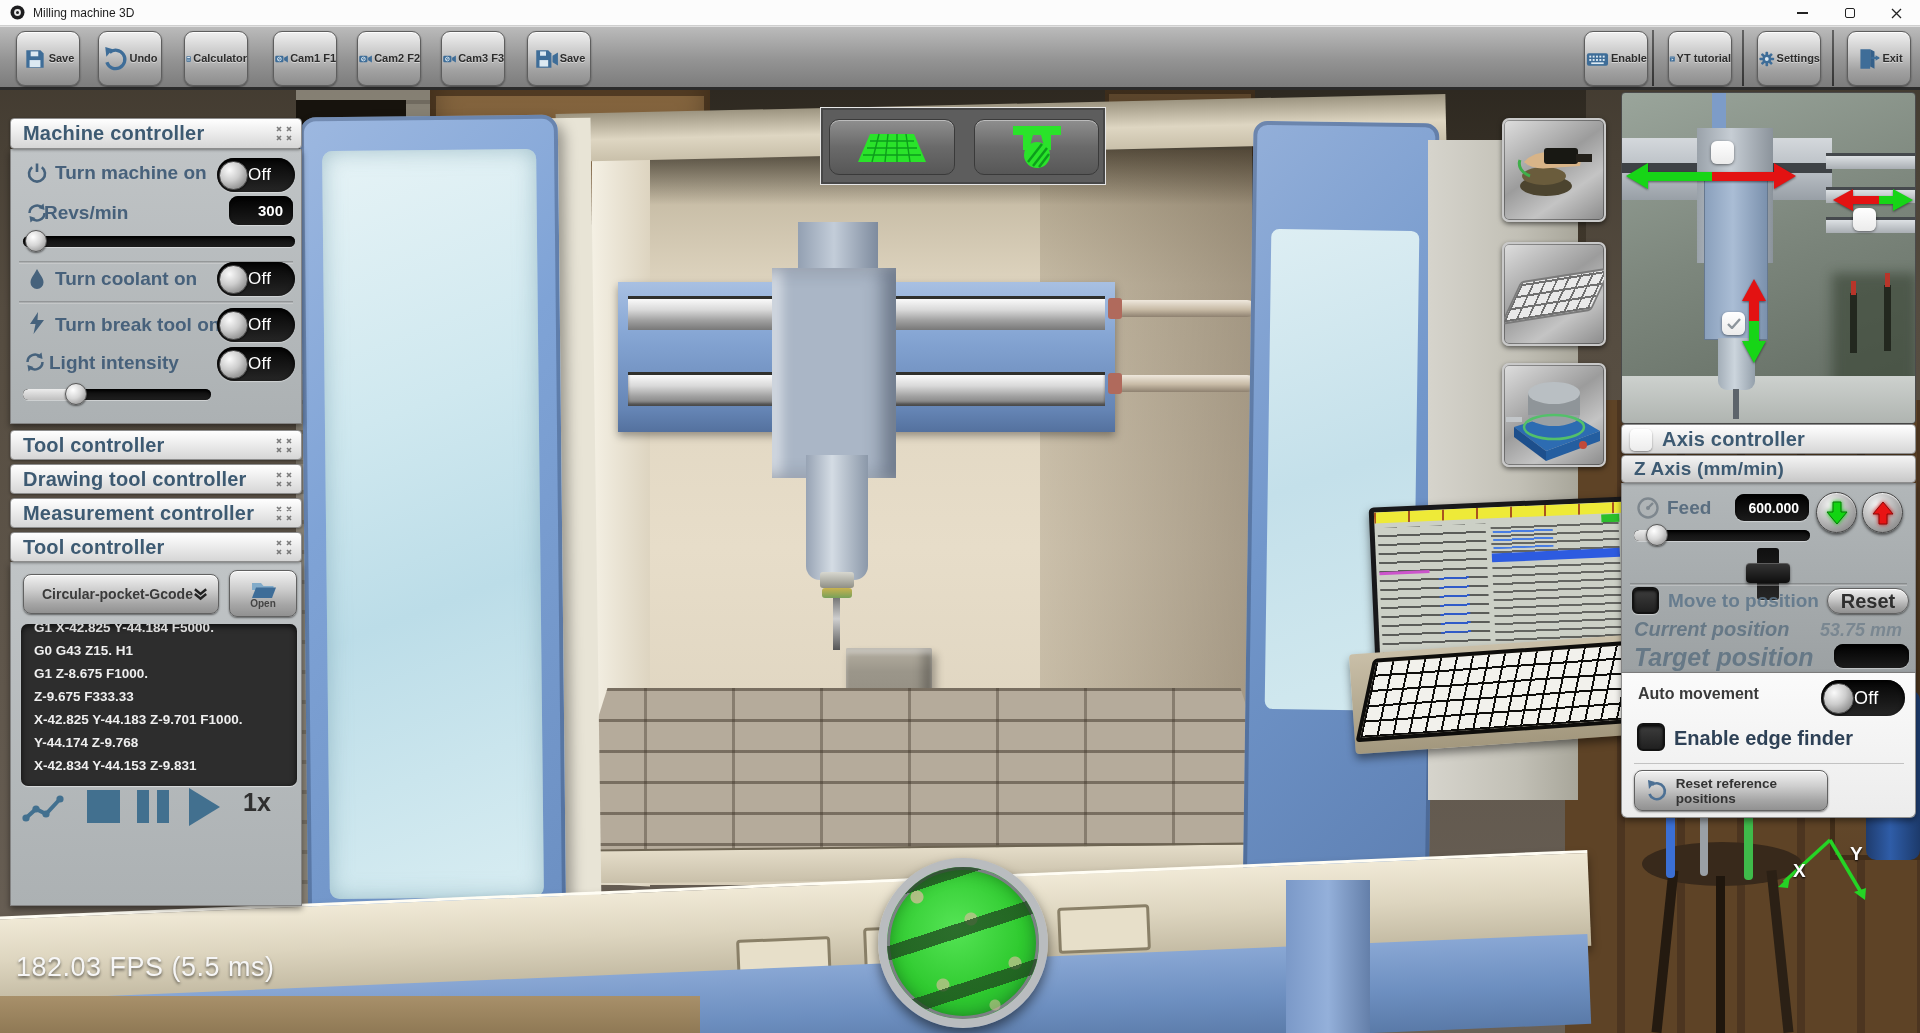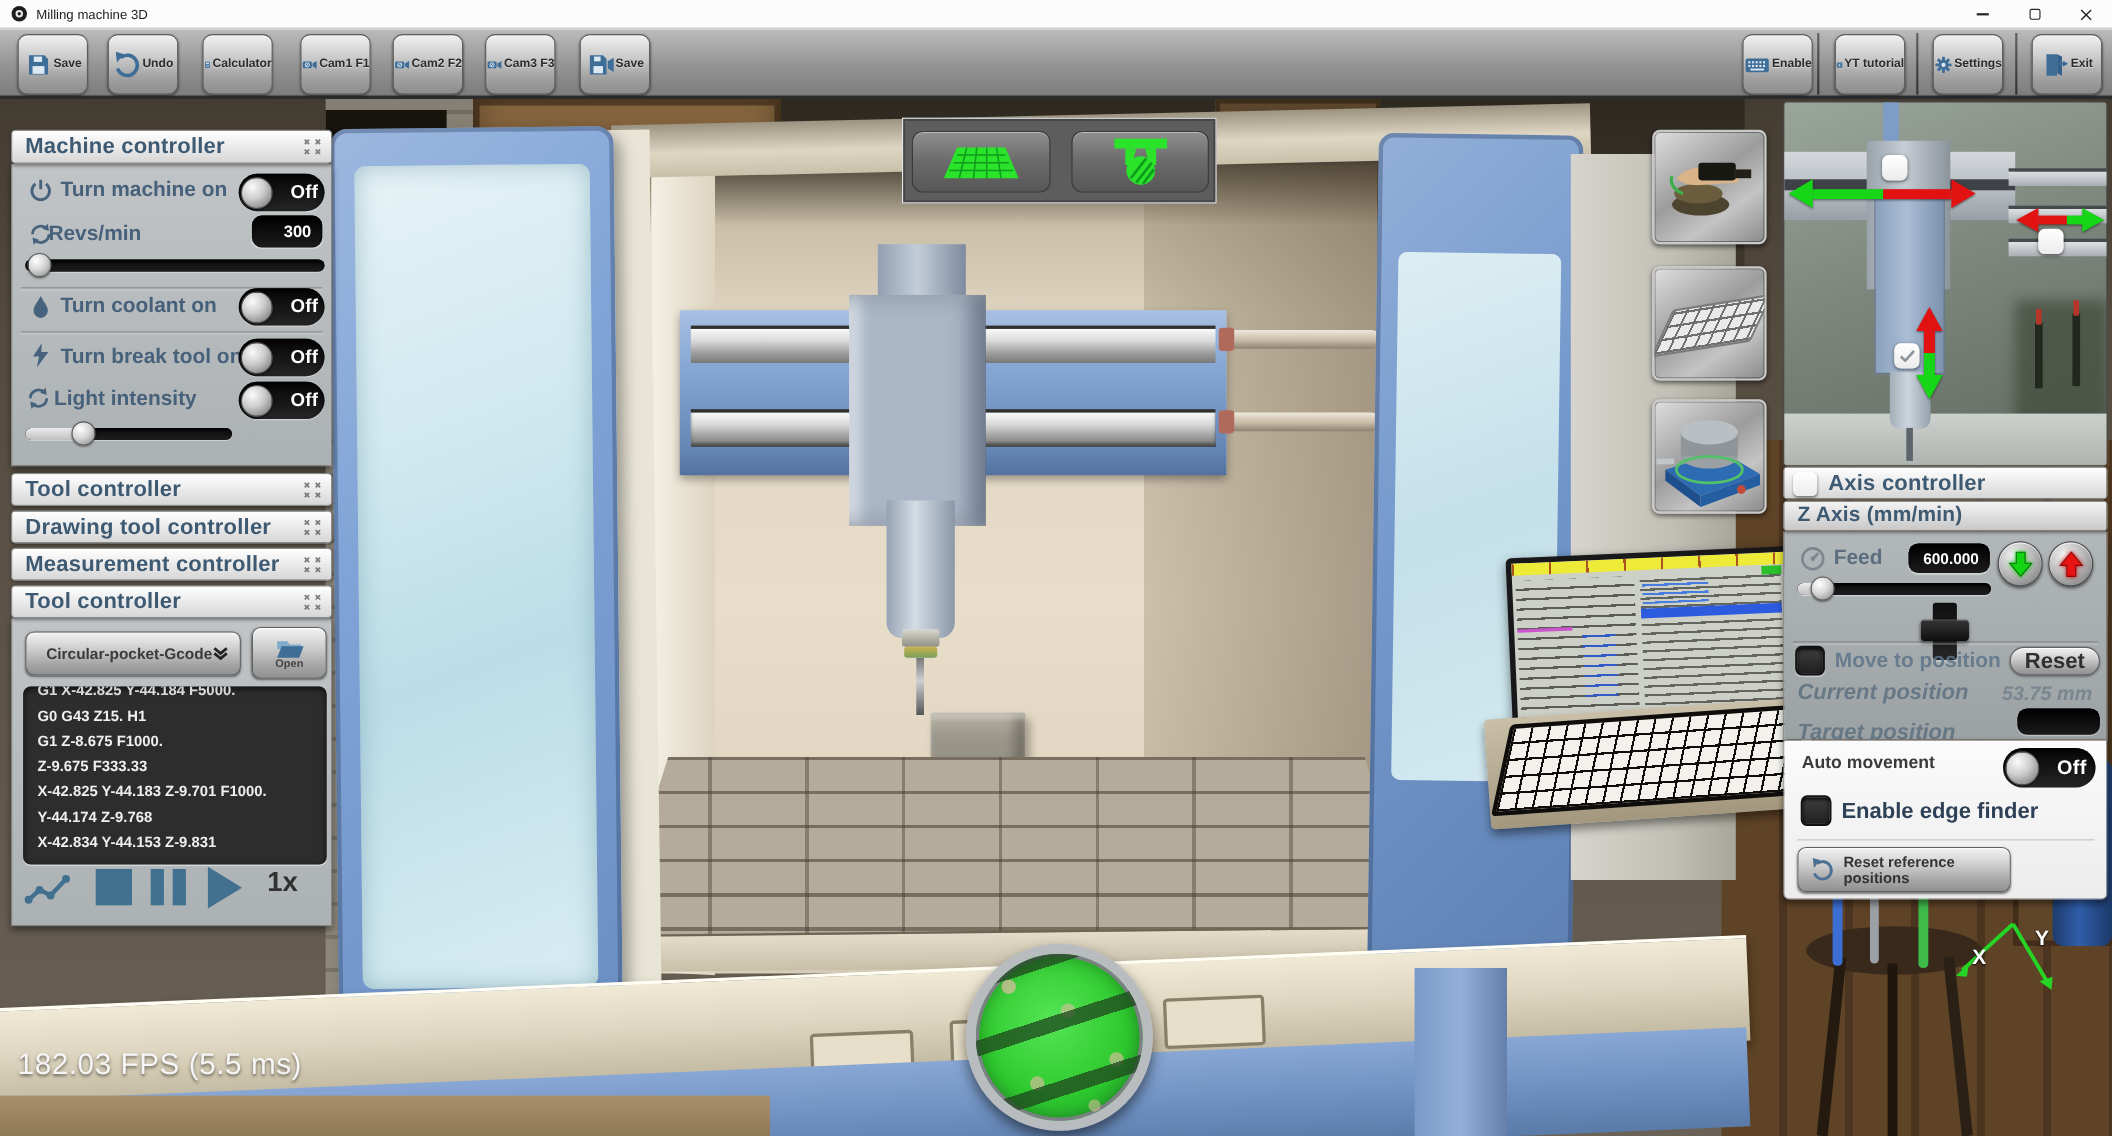--- a/index.html
+++ b/index.html
@@ -19,21 +19,21 @@
 .tdiv{position:absolute;top:4px;width:2px;height:56px;background:linear-gradient(180deg,rgba(70,70,70,.75),rgba(25,25,25,.75))}
 
 
 .bar{position:absolute;background:linear-gradient(180deg,#ffffff,#ededed 45%,#d6d6d6);border:1px solid #8d8d8d;border-radius:4px;display:flex;align-items:center;box-shadow:0 1px 3px rgba(0,0,0,.4);z-index:30}
 .btitle{font-size:20px;font-weight:700;color:#3d5a72;padding-left:12px;letter-spacing:.2px;white-space:nowrap}
 .expander{margin-left:auto;margin-right:8px;opacity:.75}
 .panelbody{position:absolute;background:linear-gradient(180deg,#c0c4c6,#acb1b3);border:1px solid #848484;border-top:none;box-shadow:0 3px 6px rgba(0,0,0,.45);z-index:29}
 .rowlbl{position:absolute;font-size:19px;font-weight:700;color:#47617b;white-space:nowrap}
 .toggle{position:absolute;width:78px;height:34px;border-radius:17px;background:linear-gradient(180deg,#050505,#181818 60%,#262626);box-shadow:inset 0 2px 4px rgba(0,0,0,.95),0 1px 1px rgba(255,255,255,.4);display:flex;align-items:center;cursor:pointer}
 .knob{width:29px;height:29px;border-radius:50%;margin-left:2px;background:radial-gradient(circle at 35% 30%,#fafafa,#cdcdcd 42%,#9a9a9a 72%,#757575);border:1px solid #4e4e4e;box-shadow:0 1px 2px rgba(0,0,0,.6)}
-.tstate{color:#fff;font-size:17px;font-weight:700;margin-left:16px;letter-spacing:.3px}
+.tstate{color:#fff;font-size:17px;font-weight:400;margin-left:0;letter-spacing:.3px}
 .slider{position:absolute;height:11px;border-radius:6px;background:linear-gradient(180deg,#0b0b0b,#1e1e1e);box-shadow:inset 0 2px 3px #000,0 1px 0 rgba(255,255,255,.4)}
 .sfill{position:absolute;left:0;top:0;bottom:0;border-radius:6px;background:linear-gradient(180deg,#ececec,#bfbfbf)}
 .sknob{position:absolute;top:-6px;width:22px;height:22px;border-radius:50%;background:radial-gradient(circle at 35% 30%,#ffffff,#d6d6d6 45%,#a6a6a6 76%,#858585);border:1px solid #575757;box-shadow:0 1px 2px rgba(0,0,0,.55);cursor:pointer}
 .valbox{position:absolute;background:linear-gradient(180deg,#000,#1c1c1c);border-radius:9px;color:#fff;font-weight:700;display:flex;align-items:center;justify-content:flex-end;padding-right:10px;box-shadow:0 1px 1px rgba(255,255,255,.4),inset 0 2px 3px rgba(0,0,0,.95)}
 .divline{position:absolute;left:8px;right:8px;height:3px;background:linear-gradient(180deg,rgba(0,0,0,.26),rgba(255,255,255,.38))}
 .mbtn{background:linear-gradient(180deg,#f2f2f2,#cdcdcd 40%,#a5a5a5 76%,#919191);border:1px solid #616161;border-radius:8px;box-shadow:0 1px 2px rgba(0,0,0,.5),inset 0 1px 0 rgba(255,255,255,.85);cursor:pointer}
 .checkbox{position:absolute;background:linear-gradient(180deg,#3e3e3e,#202020);border:2px solid #121212;border-radius:6px;box-shadow:inset 0 2px 3px rgba(0,0,0,.85),0 1px 1px rgba(255,255,255,.45);cursor:pointer}
 
 
 #gcode{position:absolute;background:#2d2d2d;border-radius:7px;box-shadow:inset 0 2px 6px rgba(0,0,0,.75),0 1px 1px rgba(255,255,255,.5);overflow:hidden;padding:5px 13px;color:#efefef;font-size:13.5px;font-weight:600}
@@ -418,21 +418,21 @@
     <span class="btitle">Tool controller</span>
     <svg class="expander" width="18" height="15" viewBox="0 0 18 15">
         <g stroke="#555" stroke-width="1.6" fill="none">
           <path d="M2 5 L6 1 M6 5 L2 1"></path>
           <path d="M12 5 L16 1 M16 5 L12 1"></path>
           <path d="M2 14 L6 10 M6 14 L2 10"></path>
           <path d="M12 14 L16 10 M16 14 L12 10"></path>
         </g>
       </svg>
   </div>
-  <div class="panelbody" style="left:10px;top:562px;width:292px;height:280px">
+  <div class="panelbody" style="left:10px;top:562px;width:292px;height:344px">
     <div class="mbtn abs" style="left:12px;top:12px;width:196px;height:40px;display:flex;align-items:center">
       <span style="font-size:14px;font-weight:700;color:#3a3a3a;margin-left:18px;white-space:nowrap">Circular-pocket-Gcode</span>
       <svg style="margin-left:auto;margin-right:10px" width="16" height="14" viewBox="0 0 16 14">
           <path d="M2 2 L8 7 L14 2" fill="none" stroke="#222" stroke-width="2.6"></path>
           <path d="M2 7 L8 12 L14 7" fill="none" stroke="#222" stroke-width="2.6"></path>
         </svg>
     </div>
     <div class="mbtn abs" style="left:218px;top:8px;width:68px;height:47px;display:flex;flex-direction:column;align-items:center;justify-content:center">
       <svg width="28" height="22" viewBox="0 0 28 22">
           <path d="M3 4 h9 l2.5 3 h10 v4 h-21.5 z" fill="#82abc9"></path>
@@ -600,21 +600,21 @@
     <div class="abs" style="left:135px;top:65px;width:22px;height:52px;background:linear-gradient(180deg,#101010,#262626);border-radius:3px;box-shadow:0 1px 1px rgba(255,255,255,.35)"></div>
     <div class="abs" style="left:124px;top:80px;width:44px;height:20px;background:linear-gradient(180deg,#343434,#0e0e0e);border-radius:4px;border-top:1px solid #5c5c5c;box-shadow:0 2px 3px rgba(0,0,0,.5)"></div>
     <div class="divline" style="top:100px"></div>
     <div class="checkbox" style="left:10px;top:104px;width:27px;height:27px"></div>
     <span class="rowlbl" style="left:46px;top:107px;color:#5d7589;opacity:.85">Move to position</span>
     <div class="mbtn abs" style="left:205px;top:105px;width:82px;height:26px;border-radius:13px;display:flex;align-items:center;justify-content:center">
       <span style="font-size:20px;font-weight:700;color:#2f2f2f">Reset</span>
     </div>
     <span class="rowlbl ital" style="left:12px;top:135px;font-size:20px;color:#5d7181;opacity:.85">Current position</span>
     <span class="rowlbl ital" style="left:198px;top:137px;font-size:18px;color:#71808c;opacity:.8">53.75 mm</span>
-    <span class="rowlbl ital" style="left:12px;top:172px;font-size:20px;color:#5d7181;opacity:.85">Target position</span>
+    <span class="rowlbl ital" style="left:12px;top:160px;font-size:25px;color:#5d7181;opacity:.85">Target position</span>
     <div class="valbox" style="left:212px;top:161px;width:75px;height:24px"></div>
   </div>
   <div class="abs" style="left:1621px;top:673px;width:295px;height:145px;background:linear-gradient(180deg,#fbfbfb,#ececec);border:1px solid #8f8f8f;border-top:none;border-radius:0 0 6px 6px;box-shadow:0 3px 6px rgba(0,0,0,.45);z-index:29">
     <span class="rowlbl" style="left:16px;top:12px;font-size:16px;color:#3a3a3a">Auto movement</span>
     <div class="toggle" style="left:199px;top:7px;width:84px;height:36px;border-radius:18px">
       <div class="knob" style="width:31px;height:31px"></div>
       <span class="tstate" style="font-size:18px">Off</span>
     </div>
     <div class="checkbox" style="left:15px;top:50px;width:28px;height:28px"></div>
     <span class="rowlbl" style="left:52px;top:54px;font-size:20px;color:#2e4156">Enable edge finder</span>

